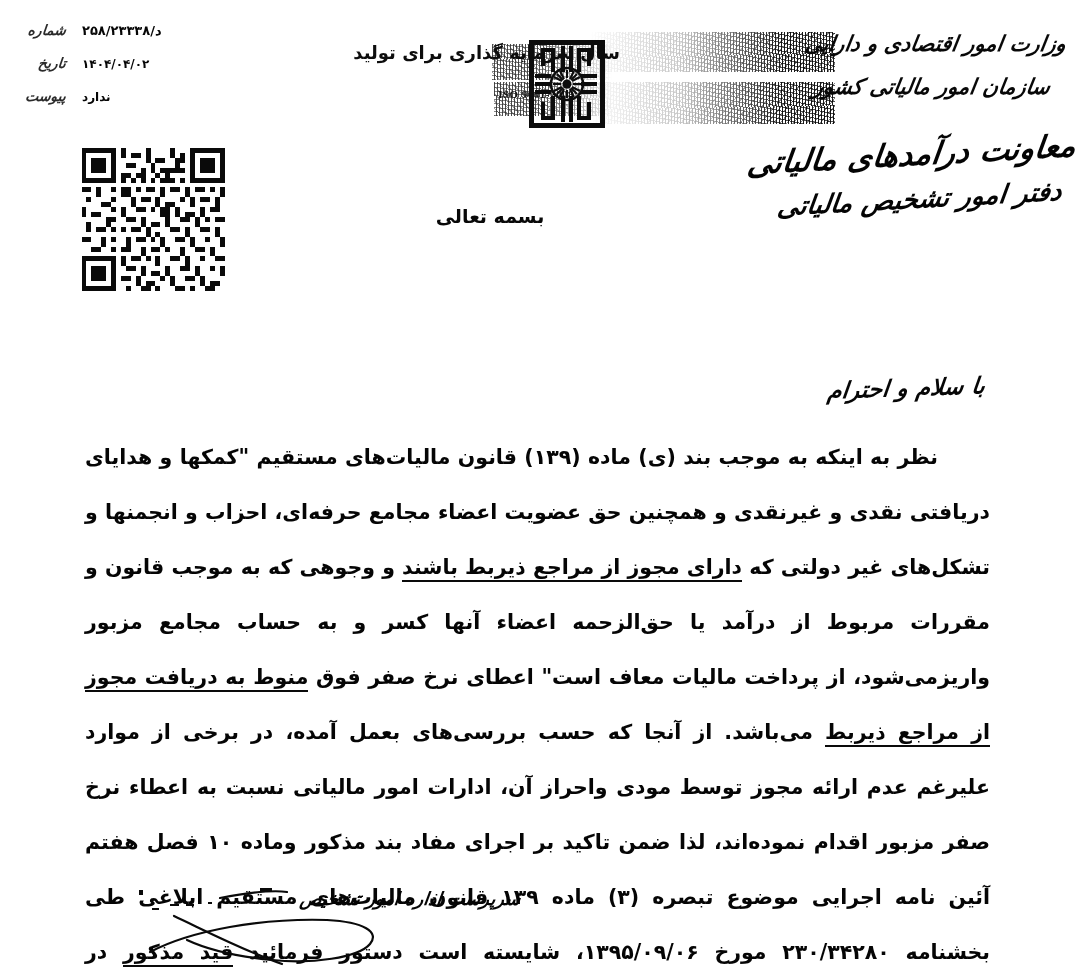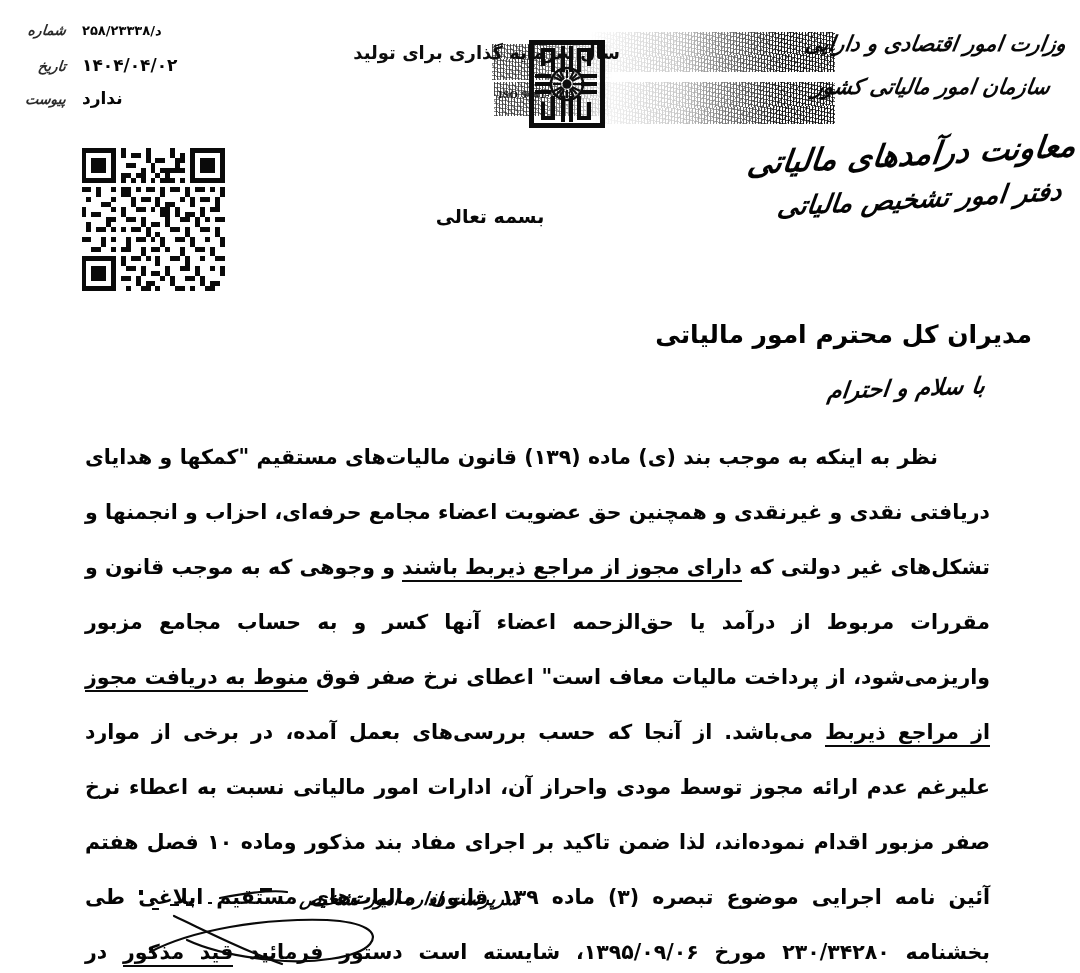--- a/index.html
+++ b/index.html
@@ -48,21 +48,21 @@
     transform: skewX(-6deg);
     opacity: 0.93;
   }
   .meta-value {
     font-size: 13px;
     font-weight: 700;
     letter-spacing: 0.6px;
     color: #060606;
     white-space: nowrap;
   }
-  .meta-value.small { font-size: 17px; }
+  .meta-value.small { font-size: 12px; }
 
   
   #center-band {
     left: 262px; top: 28px;
     width: 360px; height: 112px;
   }
   #slogan-box {
     position: absolute;
     right: 0; top: 10px;
     width: 300px; height: 36px;
@@ -471,21 +471,20 @@
         <rect x="12" y="28" width="2" height="1"></rect>
       <rect x="15" y="28" width="1" height="1"></rect>
         <rect x="19" y="28" width="2" height="1"></rect>
       <rect x="22" y="28" width="1" height="1"></rect>
         <rect x="25" y="28" width="2" height="1"></rect>
     </g>
   </svg>
 
   <div class="abs" id="besmele">بسمه تعالی</div>
 
-  <div class="abs" id="recipient">مدیران کل محترم امور مالیاتی</div>
   <div class="abs" id="greeting">با سلام و احترام</div>
 
   <div class="abs" id="body-text"><span class="indent"></span><span>نظر به اینکه به موجب بند (ی) ماده (۱۳۹) قانون مالیات‌های مستقیم "کمکها و هدایای دریافتی نقدی و غیرنقدی و همچنین حق عضویت اعضاء مجامع حرفه‌ای، احزاب و انجمنها و تشکل‌های غیر دولتی که </span><span class="ul">دارای مجوز از مراجع ذیربط باشند</span><span> و وجوهی که به موجب قانون و مقررات مربوط از درآمد یا حق‌الزحمه اعضاء آنها کسر و به حساب مجامع مزبور واریزمی‌شود، از پرداخت مالیات معاف است" اعطای نرخ صفر فوق </span><span class="ul">منوط به دریافت مجوز از مراجع ذیربط</span><span> می‌باشد. از آنجا که حسب بررسی‌های بعمل آمده، در برخی از موارد علیرغم عدم ارائه مجوز توسط مودی واحراز آن، ادارات امور مالیاتی نسبت به اعطاء نرخ صفر مزبور اقدام نموده‌اند، لذا ضمن تاکید بر اجرای مفاد بند مذکور وماده ۱۰ فصل هفتم آئین نامه اجرایی موضوع تبصره (۳) ماده ۱۳۹ قانون مالیات‌های مستقیم ابلاغی طی بخشنامه ۲۳۰/۳۴۲۸۰ مورخ ۱۳۹۵/۰۹/۰۶، شایسته است دستور فرمائید </span><span class="ul">قید مذکور</span><span> در رسیدگی به پرونده‌های مالیاتی مودیان یادشده مد نظر قرار گیرد.</span></div>
 
   <div class="abs" id="sign-block">
     <div id="sign-title">سرپرست اداره امور تشخیص</div>
     <svg id="sign-mark" width="420" height="105" viewBox="0 0 420 105">
       <g fill="none" stroke="#0a0a0a" stroke-width="2.2" stroke-linecap="round">
         <path d="M38 84 C 80 62, 150 50, 215 52 C 252 54, 268 64, 258 76 C 246 90, 200 96, 160 92 C 120 88, 92 80, 75 72"></path>
         <path d="M62 48 C 92 62, 130 82, 170 96"></path>

